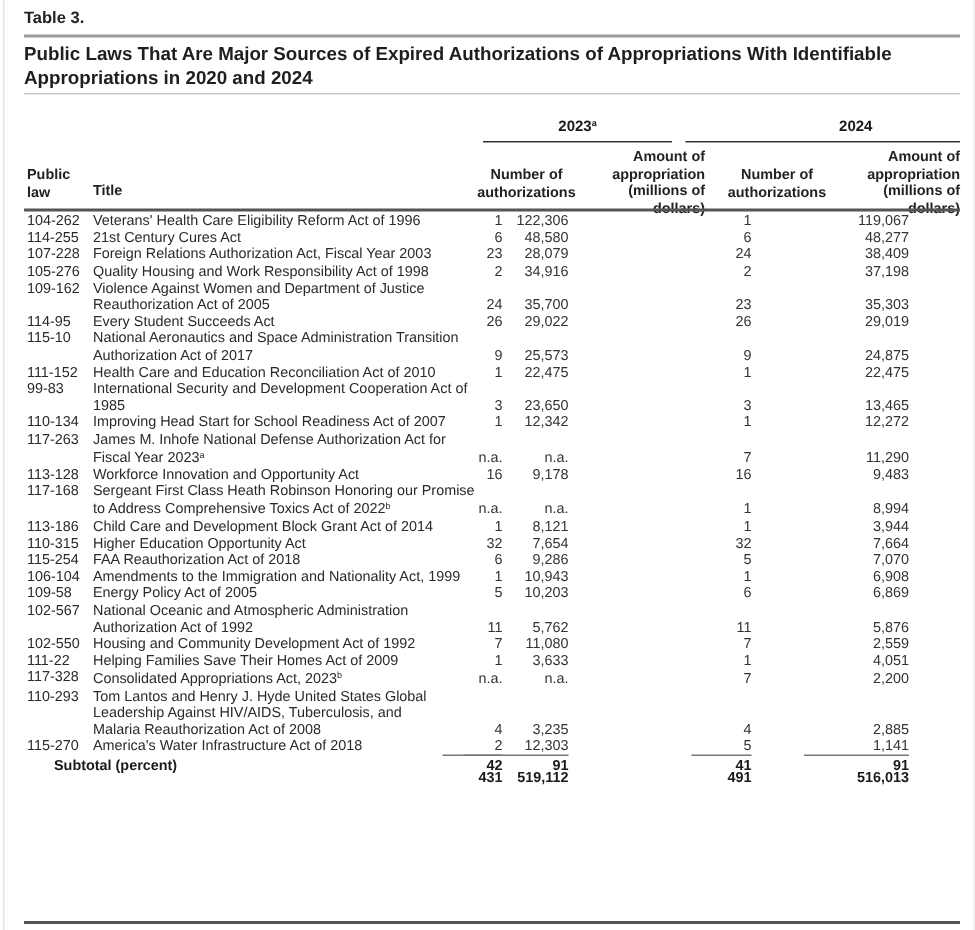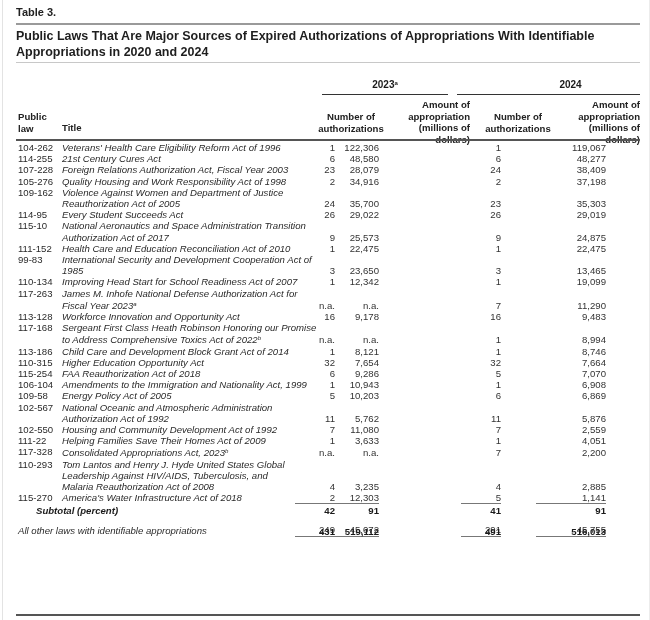--- a/index.html
+++ b/index.html
@@ -102,21 +102,20 @@
     }
     .row .law {
       position: absolute;
       left: 18px;
       top: 0;
     }
     .row .title {
       margin-left: 62px;
       width: 255px;
       display: block;
-      font-style: italic;
     }
     .row .title sup { font-size: 6px; vertical-align: 3px; }
     .row .num {
       position: absolute;
       bottom: 0;
       text-align: right;
       color: #333;
     }
     .c1 { right: 291px; width: 40px; }
     .c2 { right: 247px; width: 70px; }
@@ -250,21 +249,21 @@
       <span class="num c2">23,650</span>
       <span class="num c3">3</span>
       <span class="num c4">13,465</span>
     </div>
   <div class="row">
       <span class="law">110-134</span>
       <span class="title">Improving Head Start for School Readiness Act of 2007</span>
       <span class="num c1">1</span>
       <span class="num c2">12,342</span>
       <span class="num c3">1</span>
-      <span class="num c4">19,099</span>
+      <span class="num c4">12,272</span>
     </div>
   <div class="row">
       <span class="law">117-263</span>
       <span class="title"><span>James M. Inhofe National Defense Authorization Act for Fiscal Year 2023</span><sup>a</sup></span>
       <span class="num c1">n.a.</span>
       <span class="num c2">n.a.</span>
       <span class="num c3">7</span>
       <span class="num c4">11,290</span>
     </div>
   <div class="row">
@@ -282,21 +281,21 @@
       <span class="num c2">n.a.</span>
       <span class="num c3">1</span>
       <span class="num c4">8,994</span>
     </div>
   <div class="row">
       <span class="law">113-186</span>
       <span class="title">Child Care and Development Block Grant Act of 2014</span>
       <span class="num c1">1</span>
       <span class="num c2">8,121</span>
       <span class="num c3">1</span>
-      <span class="num c4">8,746</span>
+      <span class="num c4">3,944</span>
     </div>
   <div class="row">
       <span class="law">110-315</span>
       <span class="title">Higher Education Opportunity Act</span>
       <span class="num c1">32</span>
       <span class="num c2">7,654</span>
       <span class="num c3">32</span>
       <span class="num c4">7,664</span>
     </div>
   <div class="row">
@@ -372,27 +371,20 @@
       <span class="num c4 underlined" style="bottom:1px;">1,141</span>
     </div>
 
   <div class="row summary" style="margin-bottom:8px;">
       <span class="title" style="margin-left:36px;">Subtotal (percent)</span>
       <span class="num c1">42</span>
       <span class="num c2">91</span>
       <span class="num c3">41</span>
       <span class="num c4">91</span>
     </div>
-  <div class="row" style="height:13px;">
-      <span class="title" style="margin-left:18px;width:300px;">All other laws with identifiable appropriations</span>
-      <span class="num c1 underlined" style="bottom:1px;">249</span>
-      <span class="num c2 underlined" style="bottom:1px;">45,072</span>
-      <span class="num c3 underlined" style="bottom:1px;">291</span>
-      <span class="num c4 underlined" style="bottom:1px;">45,755</span>
-    </div>
   <div class="row summary">
       <span class="num c1">431</span>
       <span class="num c2">519,112</span>
       <span class="num c3">491</span>
       <span class="num c4">516,013</span>
     </div>
 </div>
 
 <div class="bottom-rule"></div>
 

